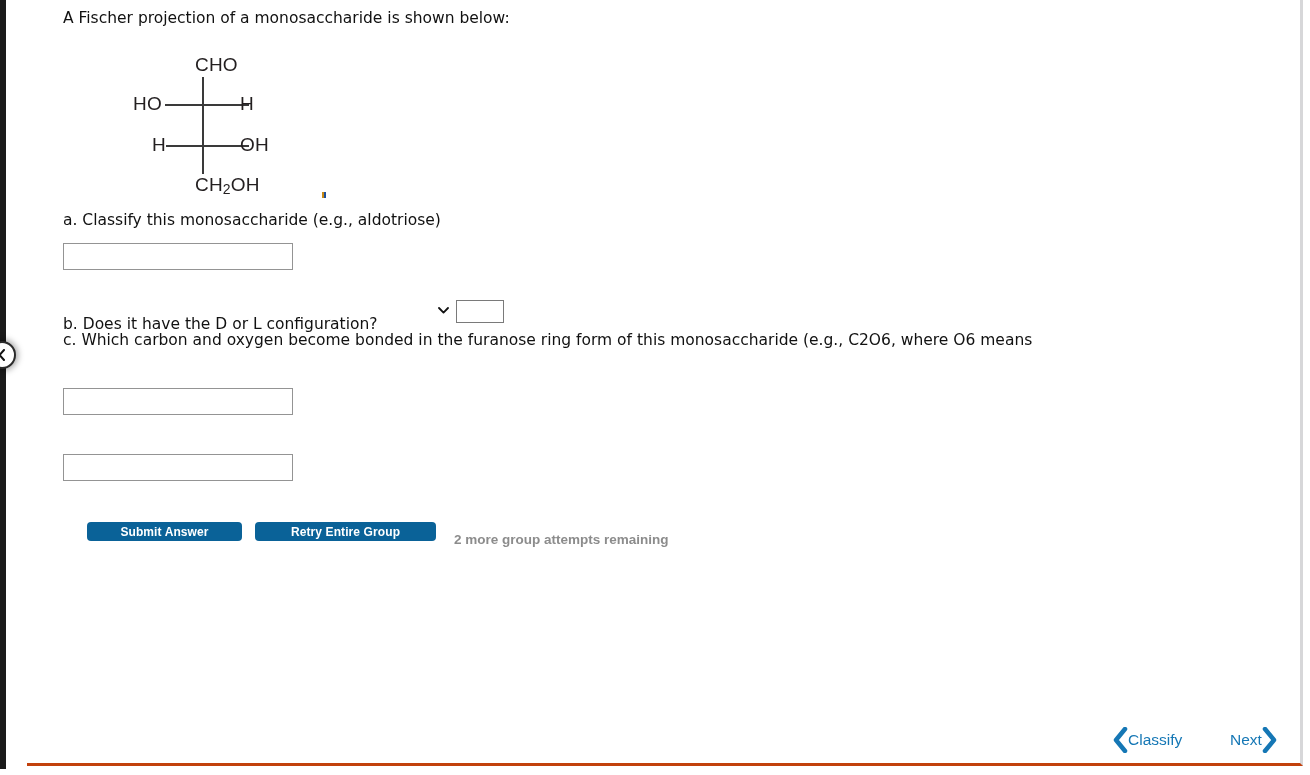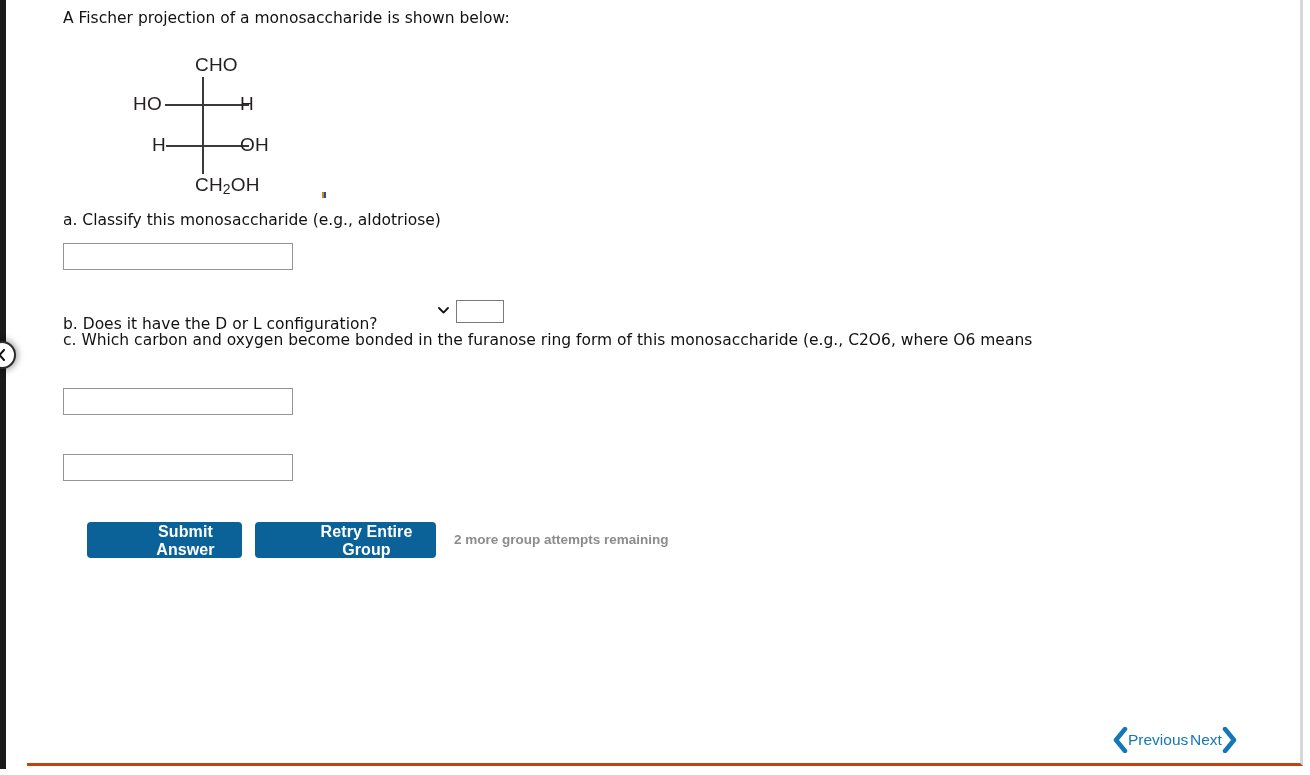--- a/index.html
+++ b/index.html
@@ -136,27 +136,26 @@
     pointer-events: none;
   }
 
   
   .action-btn {
     position: absolute;
     background: #0a6298;
     color: #ffffff;
     border: none;
     font-family: "Liberation Sans", sans-serif;
-    font-size: 16px;
+    font-size: 12px;
     font-weight: bold;
     border-radius: 4px;
-    height: 36px;
+    height: 19px;
     cursor: pointer;
     letter-spacing: 0.1px;
-    padding-left: 48px;
   }
   #submit-answer-button { left: 60px; top: 522px; width: 155px; }
   #retry-group-button { left: 228px; top: 522px; width: 181px; }
 
   #attempts-remaining {
     position: absolute;
     left: 427px;
     top: 532px;
     font-family: "Liberation Sans", sans-serif;
     font-size: 13.5px;
@@ -170,21 +169,21 @@
     position: absolute;
     display: flex;
     align-items: center;
     color: #1577b5;
     font-family: "Liberation Sans", sans-serif;
     font-size: 15.5px;
     cursor: pointer;
     text-decoration: none;
   }
   #nav-previous { left: 1086px; top: 727px; }
-  #nav-next { left: 1163px; top: 727px; }
+  #nav-next { left: 1203px; top: 727px; }
   .chev { color: #1577b5; }
 </style>
 </head>
 <body>
 
 <div id="left-rail"></div>
 
 <div id="collapse-handle">
   <svg width="12" height="12" viewBox="0 0 12 12">
     <path d="M8 1 L3.5 6 L8 11" stroke="#111" stroke-width="2" fill="none" stroke-linecap="round" stroke-linejoin="round"></path>
@@ -236,21 +235,21 @@
   <input class="answer-input" style="left: 36px; top: 454px;" type="text" value="" placeholder="">
 
   <button class="action-btn" id="submit-answer-button">Submit Answer</button>
   <button class="action-btn" id="retry-group-button">Retry Entire Group</button>
   <div id="attempts-remaining">2 more group attempts remaining</div>
 
   <a id="nav-previous">
     <svg width="15" height="26" viewBox="0 0 15 26" class="chev">
       <path d="M12 2 L3 13 L12 24" stroke="#1577b5" stroke-width="4.5" fill="none" stroke-linecap="round" stroke-linejoin="round"></path>
     </svg>
-    <span>Previous</span>
+    <span>Classify</span>
   </a>
   <a id="nav-next">
     <span>Next</span>
     <svg width="15" height="26" viewBox="0 0 15 26" class="chev">
       <path d="M3 2 L12 13 L3 24" stroke="#1577b5" stroke-width="4.5" fill="none" stroke-linecap="round" stroke-linejoin="round"></path>
     </svg>
   </a>
 
 </div>
 

